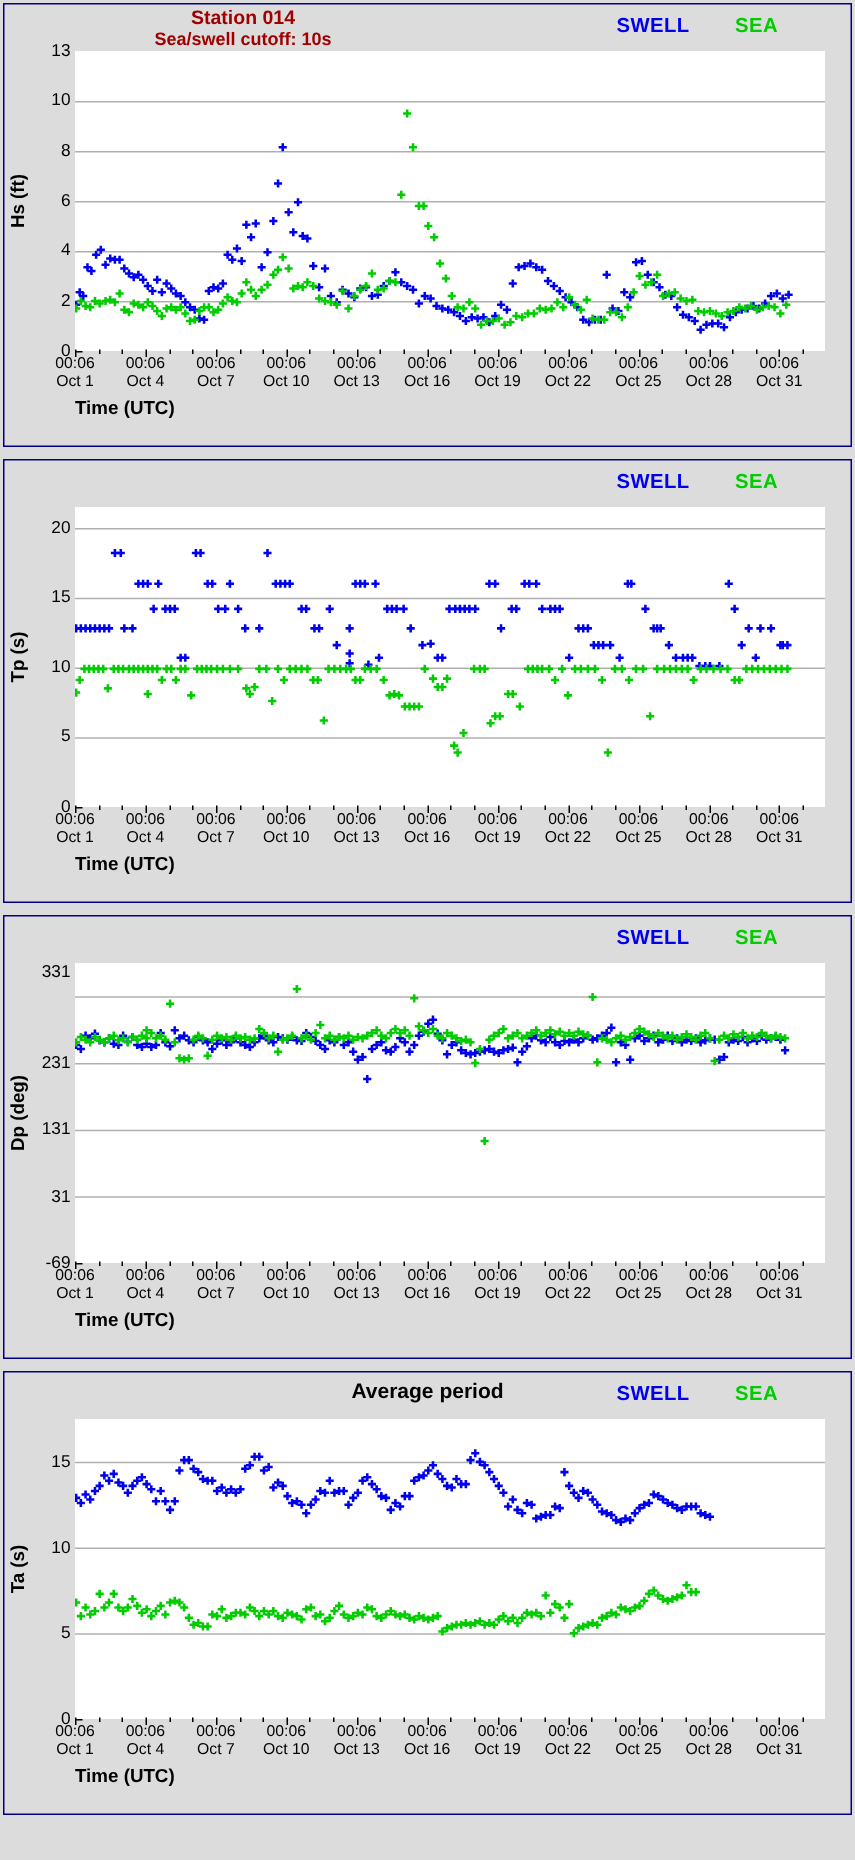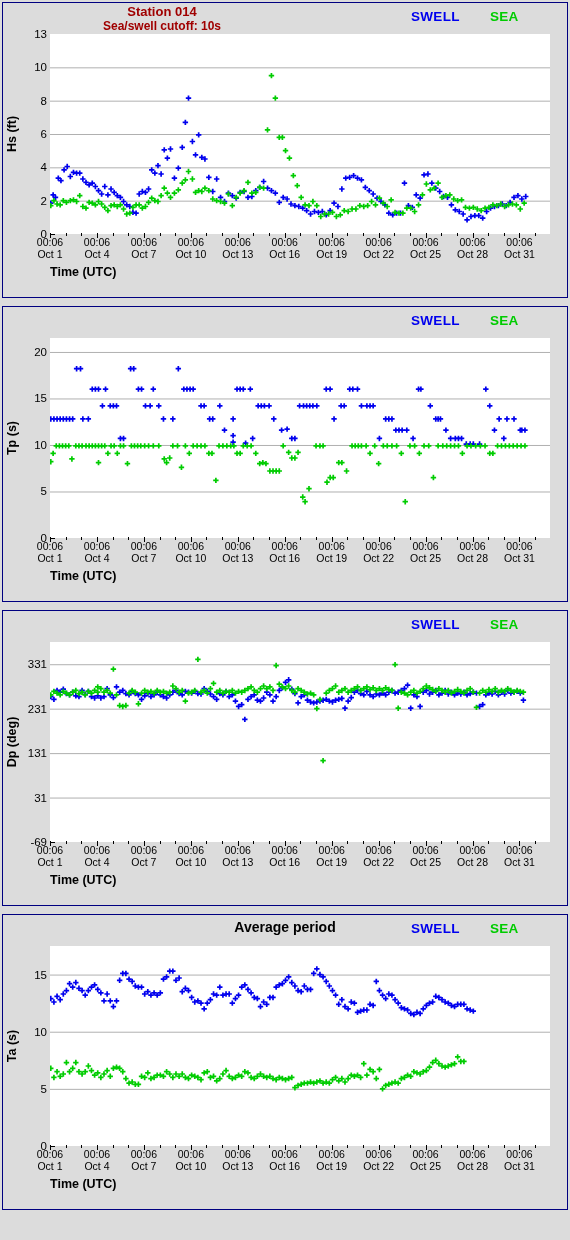--- a/index.html
+++ b/index.html
@@ -857,21 +857,21 @@
         <div class="axis-tick" style="left: 35px; top: 125.926px; width: 3px; height: 1px;"></div>
         <div class="axis-tick" style="left: 35px; top: 111.111px; width: 5px; height: 1px;"></div>
         <div class="ytick-label" style="top: 111.111px;">131</div>
         <div class="axis-tick" style="left: 35px; top: 96.2963px; width: 3px; height: 1px;"></div>
         <div class="axis-tick" style="left: 35px; top: 81.4815px; width: 3px; height: 1px;"></div>
         <div class="axis-tick" style="left: 35px; top: 66.6667px; width: 5px; height: 1px;"></div>
         <div class="ytick-label" style="top: 66.6667px;">231</div>
         <div class="axis-tick" style="left: 35px; top: 51.8519px; width: 3px; height: 1px;"></div>
         <div class="axis-tick" style="left: 35px; top: 37.037px; width: 3px; height: 1px;"></div>
         <div class="axis-tick" style="left: 35px; top: 22.2222px; width: 5px; height: 1px;"></div>
-        <div class="ytick-label" style="top: 22px;">331</div>
+        <div class="ytick-label" style="top: 6px;">331</div>
         <div class="axis-tick" style="left: 35px; top: 7.40741px; width: 3px; height: 1px;"></div>
       </div>
     <div class="plot">
         <svg width="500" height="200">
           <line x1="0" x2="500" y1="156.05555555555554" y2="156.05555555555554" stroke="#b0b0b0" stroke-width="1"></line>
           <line x1="0" x2="500" y1="111.61111111111111" y2="111.61111111111111" stroke="#b0b0b0" stroke-width="1"></line>
           <line x1="0" x2="500" y1="67.16666666666669" y2="67.16666666666669" stroke="#b0b0b0" stroke-width="1"></line>
           <line x1="0" x2="500" y1="22.72222222222223" y2="22.72222222222223" stroke="#b0b0b0" stroke-width="1"></line>
           <g>
             <path d="M-1.9175273865414715 54.66666666666666h5.4M0.7824726134585287 51.966666666666654v5.4" stroke="#0000ee" stroke-width="1.7" stroke-linecap="butt"></path>

